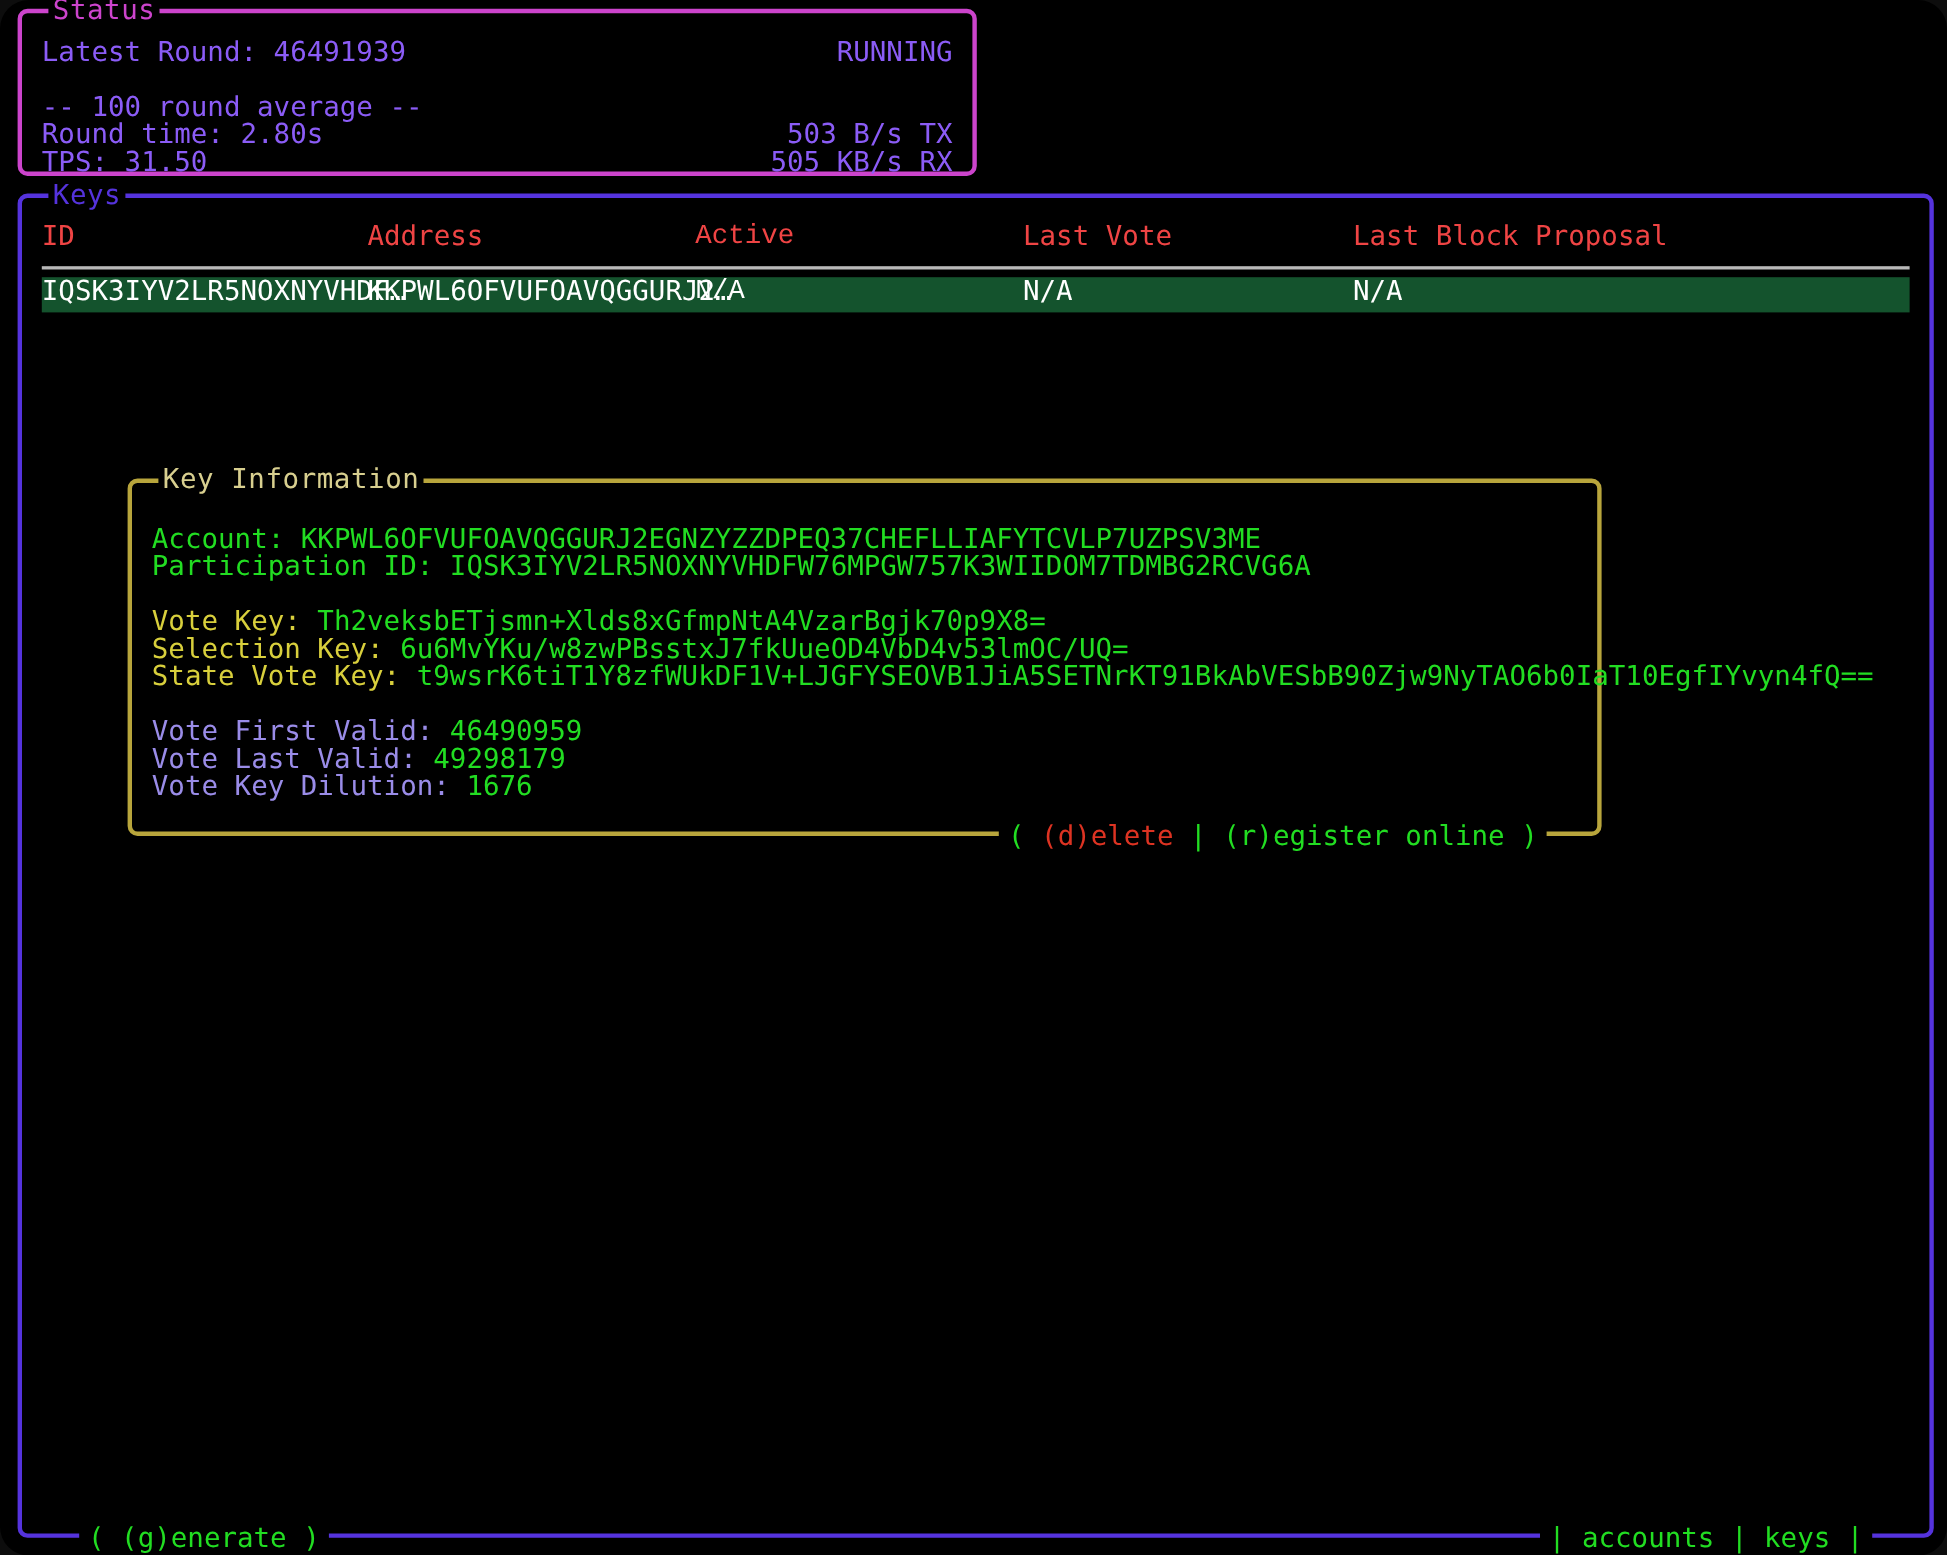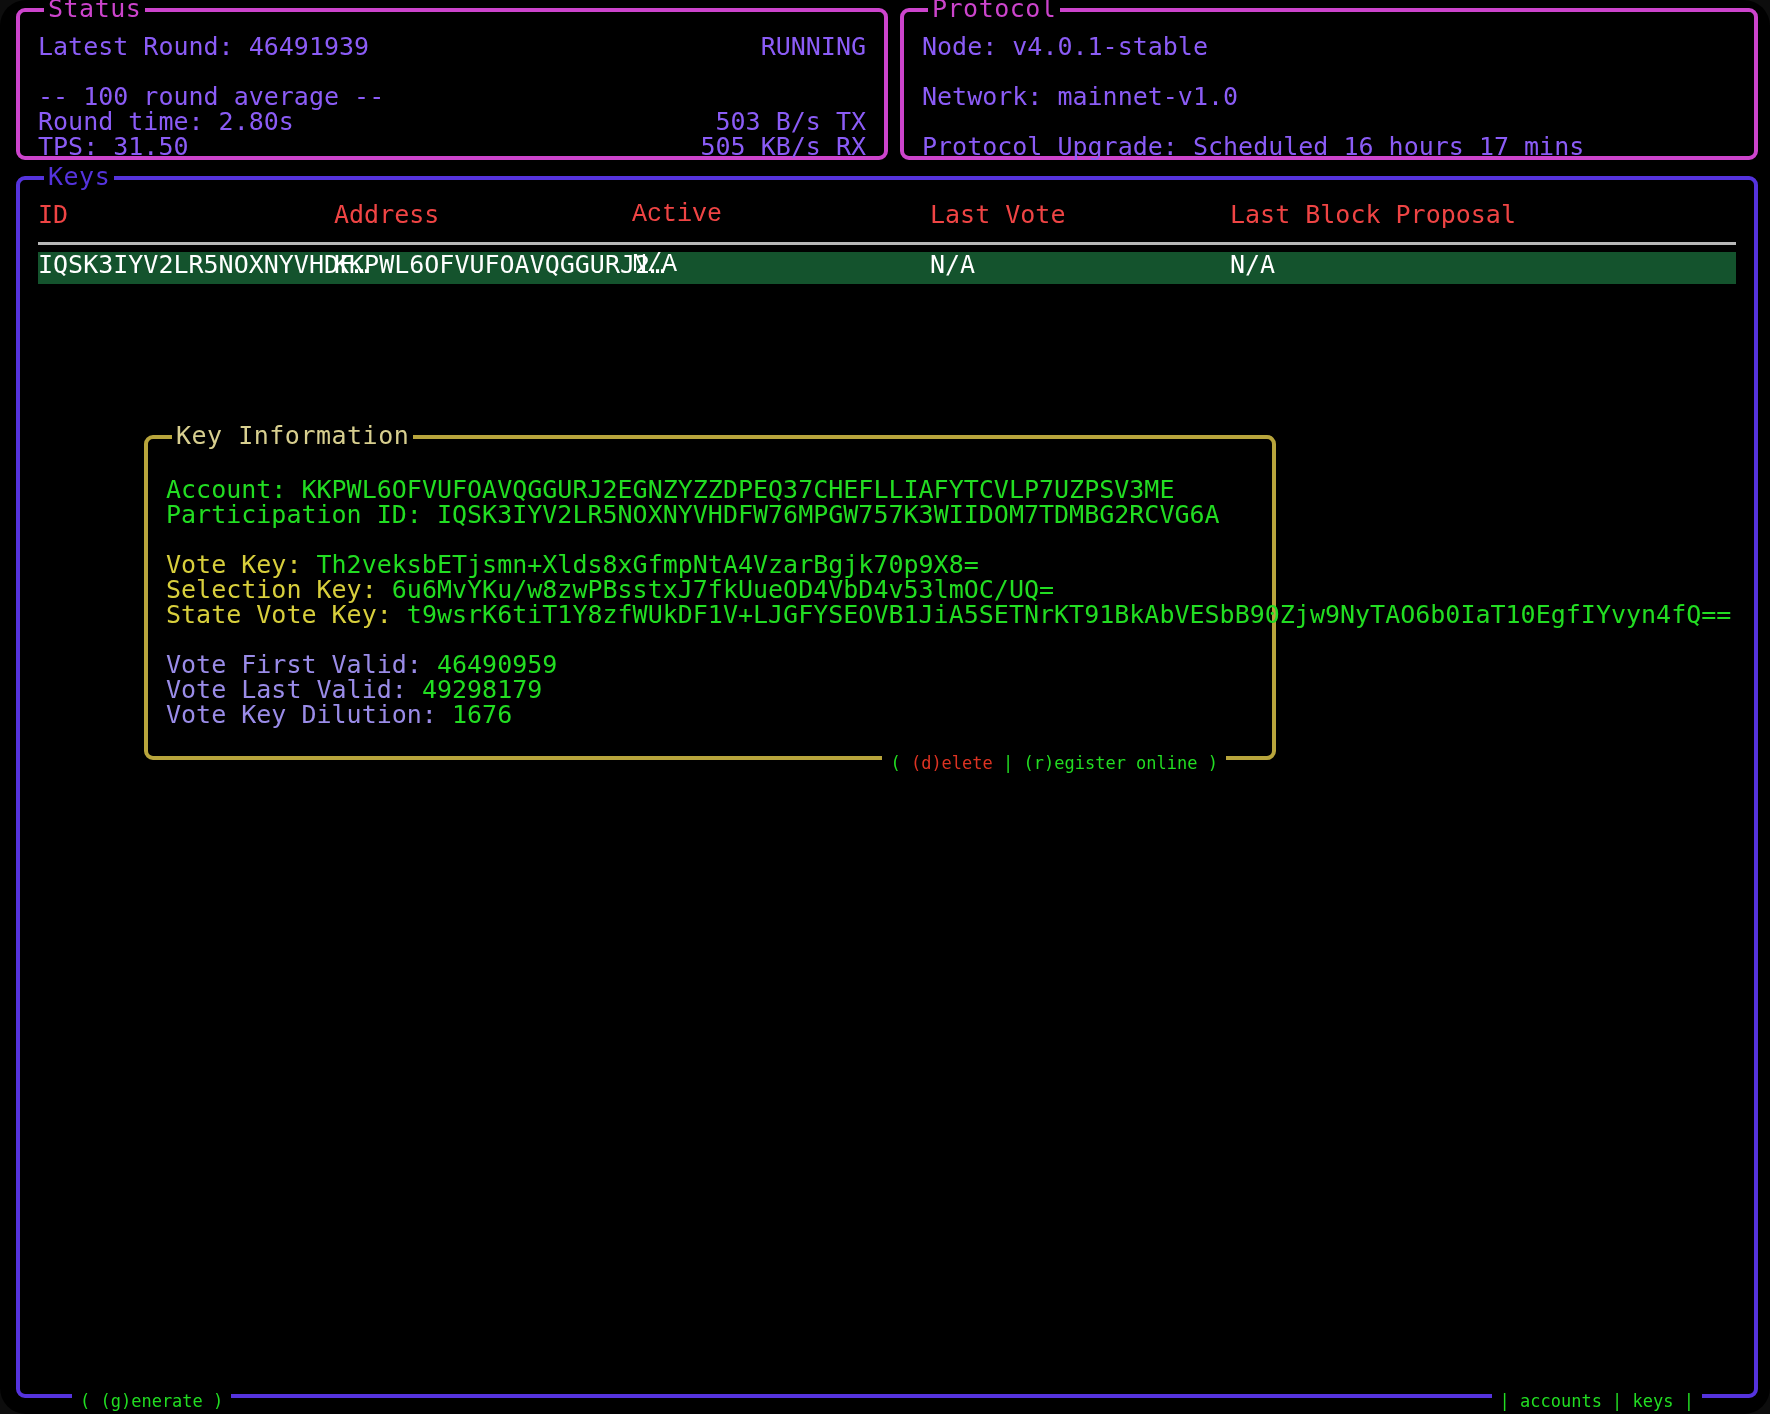--- a/index.html
+++ b/index.html
@@ -43,21 +43,21 @@
     background: #000000;
     font-size: 25px;
     letter-spacing: 0.5px;
     white-space: nowrap;
   }
   .panel > .panel-hint {
     position: absolute;
     bottom: -16px;
     padding: 0 8px;
     background: #000000;
-    font-size: 17px;
+    font-size: 25px;
     white-space: nowrap;
   }
 
   
   #status-panel, #protocol-panel {
     border-color: #cc44cc;
     top: 8px;
     height: 152px;
   }
   #status-panel { left: 16px; width: 872px; }
@@ -121,23 +121,22 @@
     height: 32px;
     color: #ffffff;
   }
   .table-row.selected { background: #14532d; }
 
   
   #keyinfo-panel {
     border-color: #b8a53c;
     left: 116px;
     top: 435px;
-    width: 1132px;
+    width: 1340px;
     height: 325px;
-    margin-left: 28px;
   }
   #keyinfo-panel > .panel-title { color: #d8cf8f; }
   #keyinfo-panel > .panel-hint  { right: 46px; color: #22dd22; }
 
   .kv { position: absolute; white-space: pre; }
   .lbl-green  { color: #22dd22; }
   .lbl-yellow { color: #d8cf3c; }
   .lbl-violet { color: #9a8ce8; }
   .val-green  { color: #22dd22; }
   .hint-red   { color: #dd3322; }
@@ -152,26 +151,20 @@
     <div class="panel-title">Status</div>
     <div class="line" style="left:18px; top:22px;">Latest Round: 46491939</div>
     <div class="line" style="right:18px; top:22px;">RUNNING</div>
     <div class="line" style="left:18px; top:72px;">-- 100 round average --</div>
     <div class="line" style="left:18px; top:97px;">Round time: 2.80s</div>
     <div class="line" style="right:18px; top:97px;">503 B/s TX</div>
     <div class="line" style="left:18px; top:122px;">TPS: 31.50</div>
     <div class="line" style="right:18px; top:122px;">505 KB/s RX</div>
   </div>
 
-  <div class="panel" id="protocol-panel">
-    <div class="panel-title">Protocol</div>
-    <div class="line" style="left:18px; top:22px;">Node: v4.0.1-stable</div>
-    <div class="line" style="left:18px; top:72px;">Network: mainnet-v1.0</div>
-    <div class="line" style="left:18px; top:122px;">Protocol Upgrade: Scheduled 16 hours 17 mins</div>
-  </div>
 
   <div class="panel" id="keys-panel">
     <div class="panel-title">Keys</div>
 
     <div class="table-head">
       <span class="col c-id">ID</span>
       <span class="col c-address">Address</span>
       <span class="col c-active">Active</span>
       <span class="col c-lastvote">Last Vote</span>
       <span class="col c-lastprop">Last Block Proposal</span>

